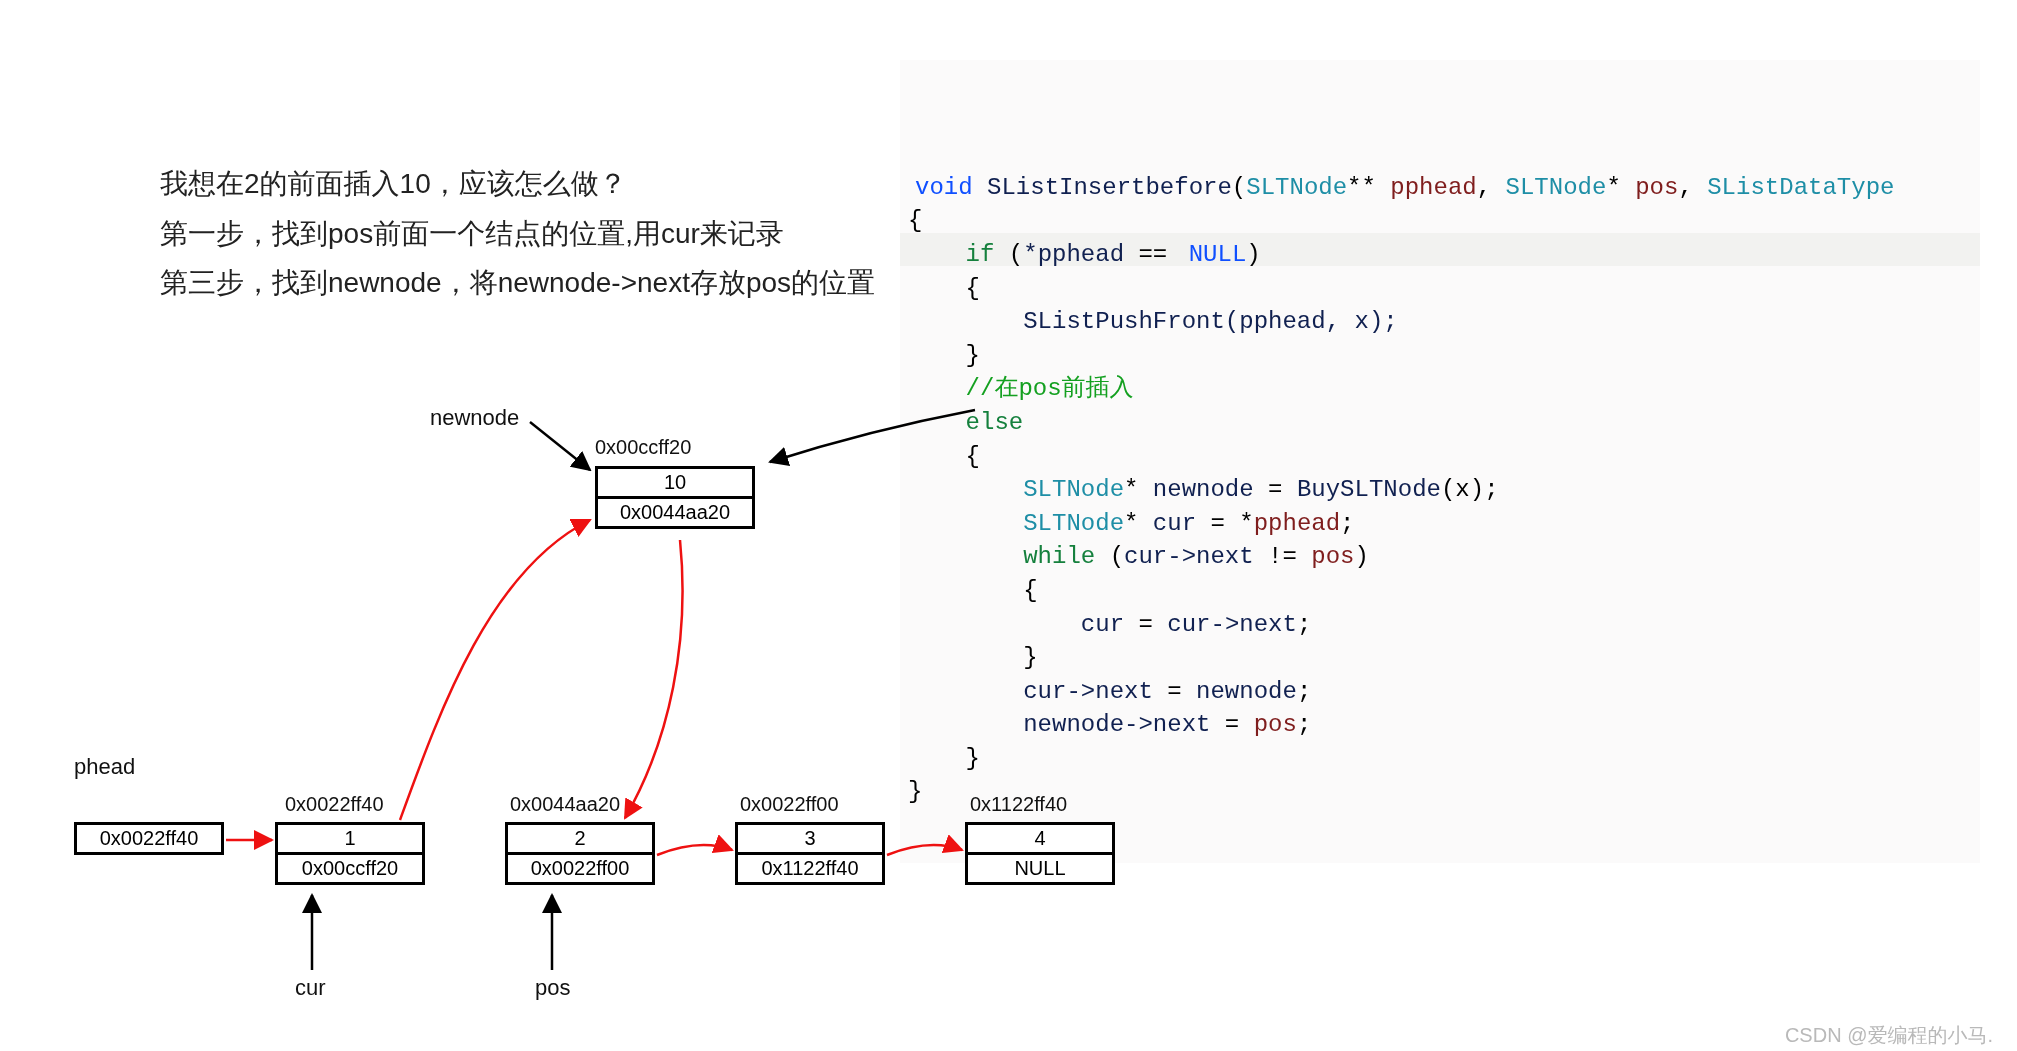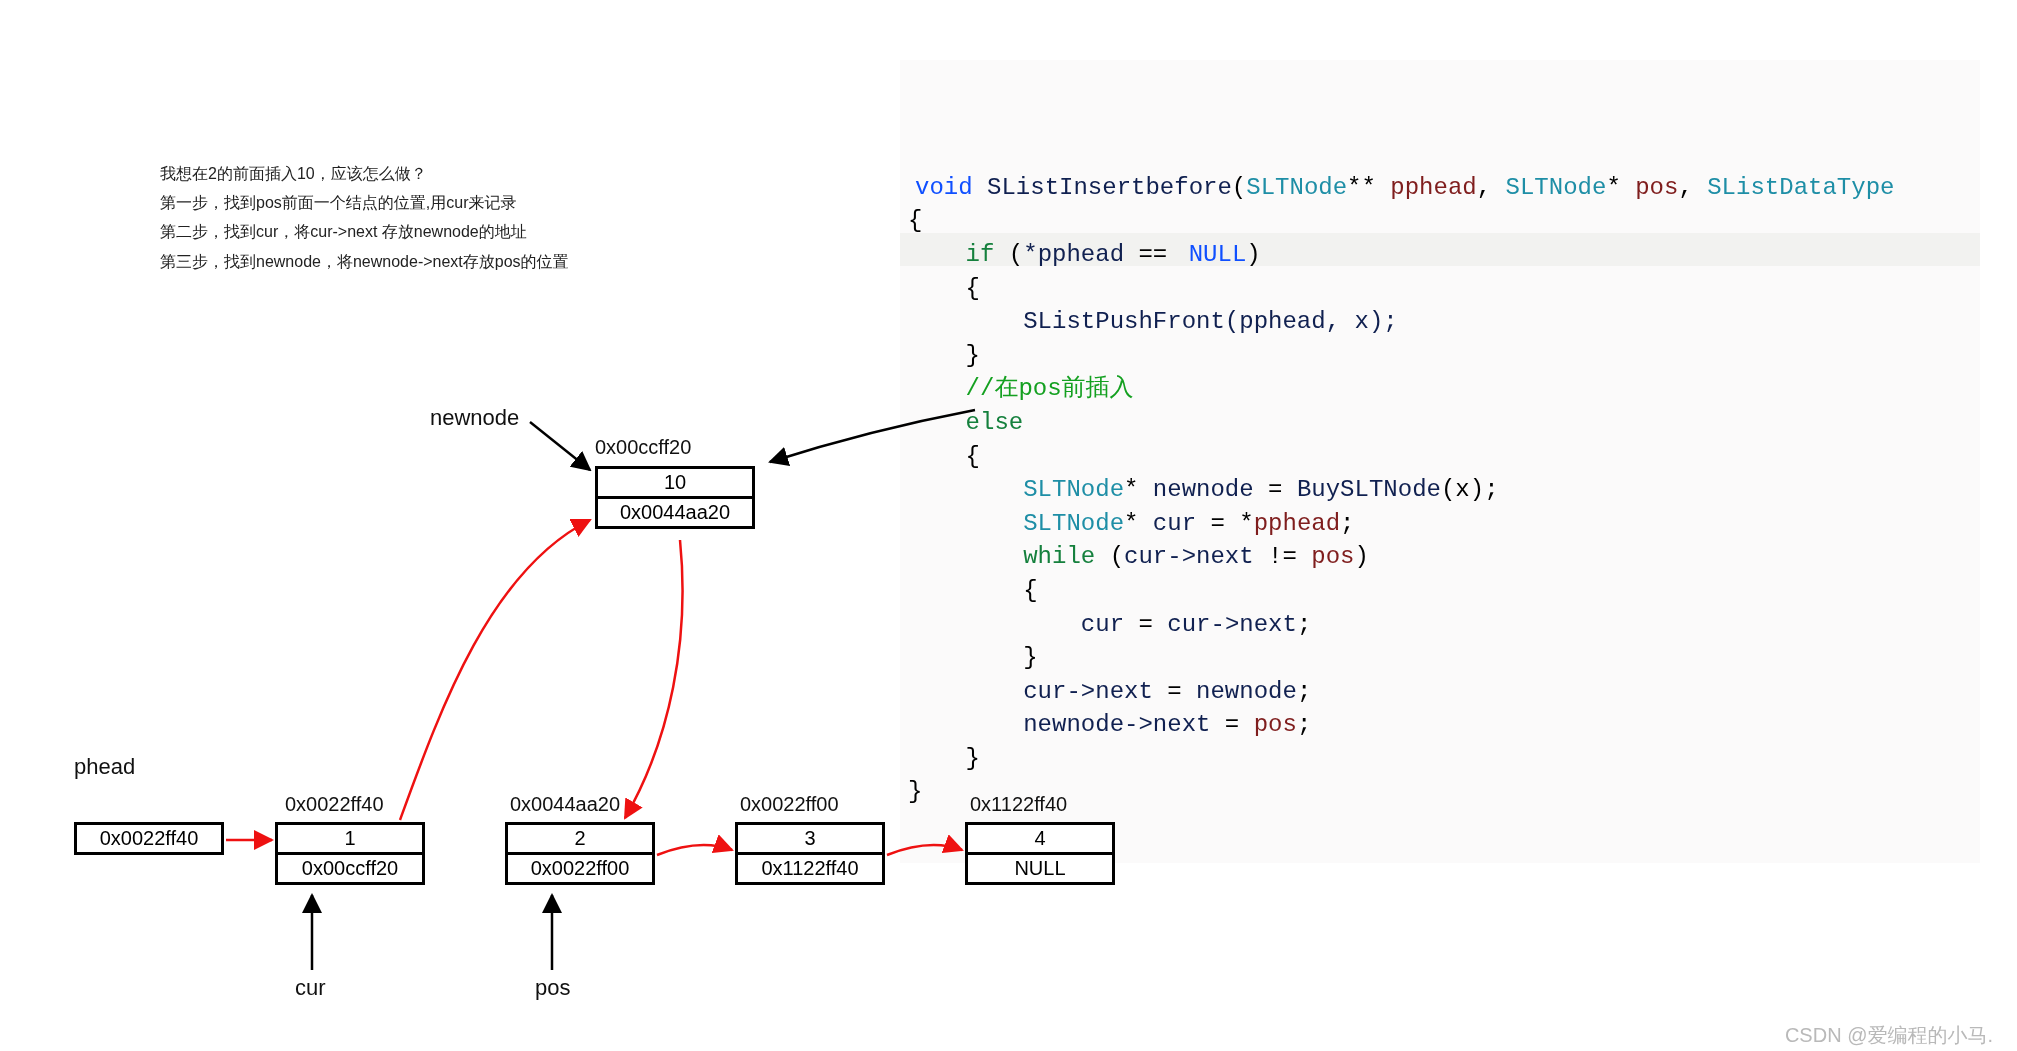--- a/index.html
+++ b/index.html
@@ -8,21 +8,21 @@
     background: #ffffff;
     width: 2017px;
     height: 1051px;
     position: relative;
     overflow: hidden;
   }
   .explain {
     position: absolute;
     left: 160px;
     top: 160px;
-    font-size: 16px;
+    font-size: 28px;
     color: #222;
     line-height: 1.7;
   }
   .explain p { margin-bottom: 2px; }
 
   
   .codepane {
     position: absolute;
     left: 900px;
     top: 60px;
@@ -88,21 +88,20 @@
     height: 1051px;
     pointer-events: none;
   }
 </style>
 </head>
 <body>
 
 <div class="explain">
   <p>我想在2的前面插入10，应该怎么做？</p>
   <p>第一步，找到pos前面一个结点的位置,用cur来记录</p>
-  <p>第二步，找到cur，将cur-&gt;next 存放newnode的地址</p>
   <p>第三步，找到newnode，将newnode-&gt;next存放pos的位置</p>
 </div>
 
 <div class="codepane">
   <div class="hl" style="top:173px"></div>
   <div class="code"><span class="kw-blue">void</span> <span class="navy">SListInsertbefore</span>(<span class="kw-teal">SLTNode</span>** <span class="gray">pphead</span>, <span class="kw-teal">SLTNode</span>* <span class="gray">pos</span>, <span class="kw-teal">SListDataType</span>
 <span>{</span>
     <span class="kw-purple">if</span> (<span class="navy">*pphead</span> == <span class="kw-blue">NULL</span>)
     <span>{</span>
         <span class="navy">SListPushFront(pphead, x);</span>

